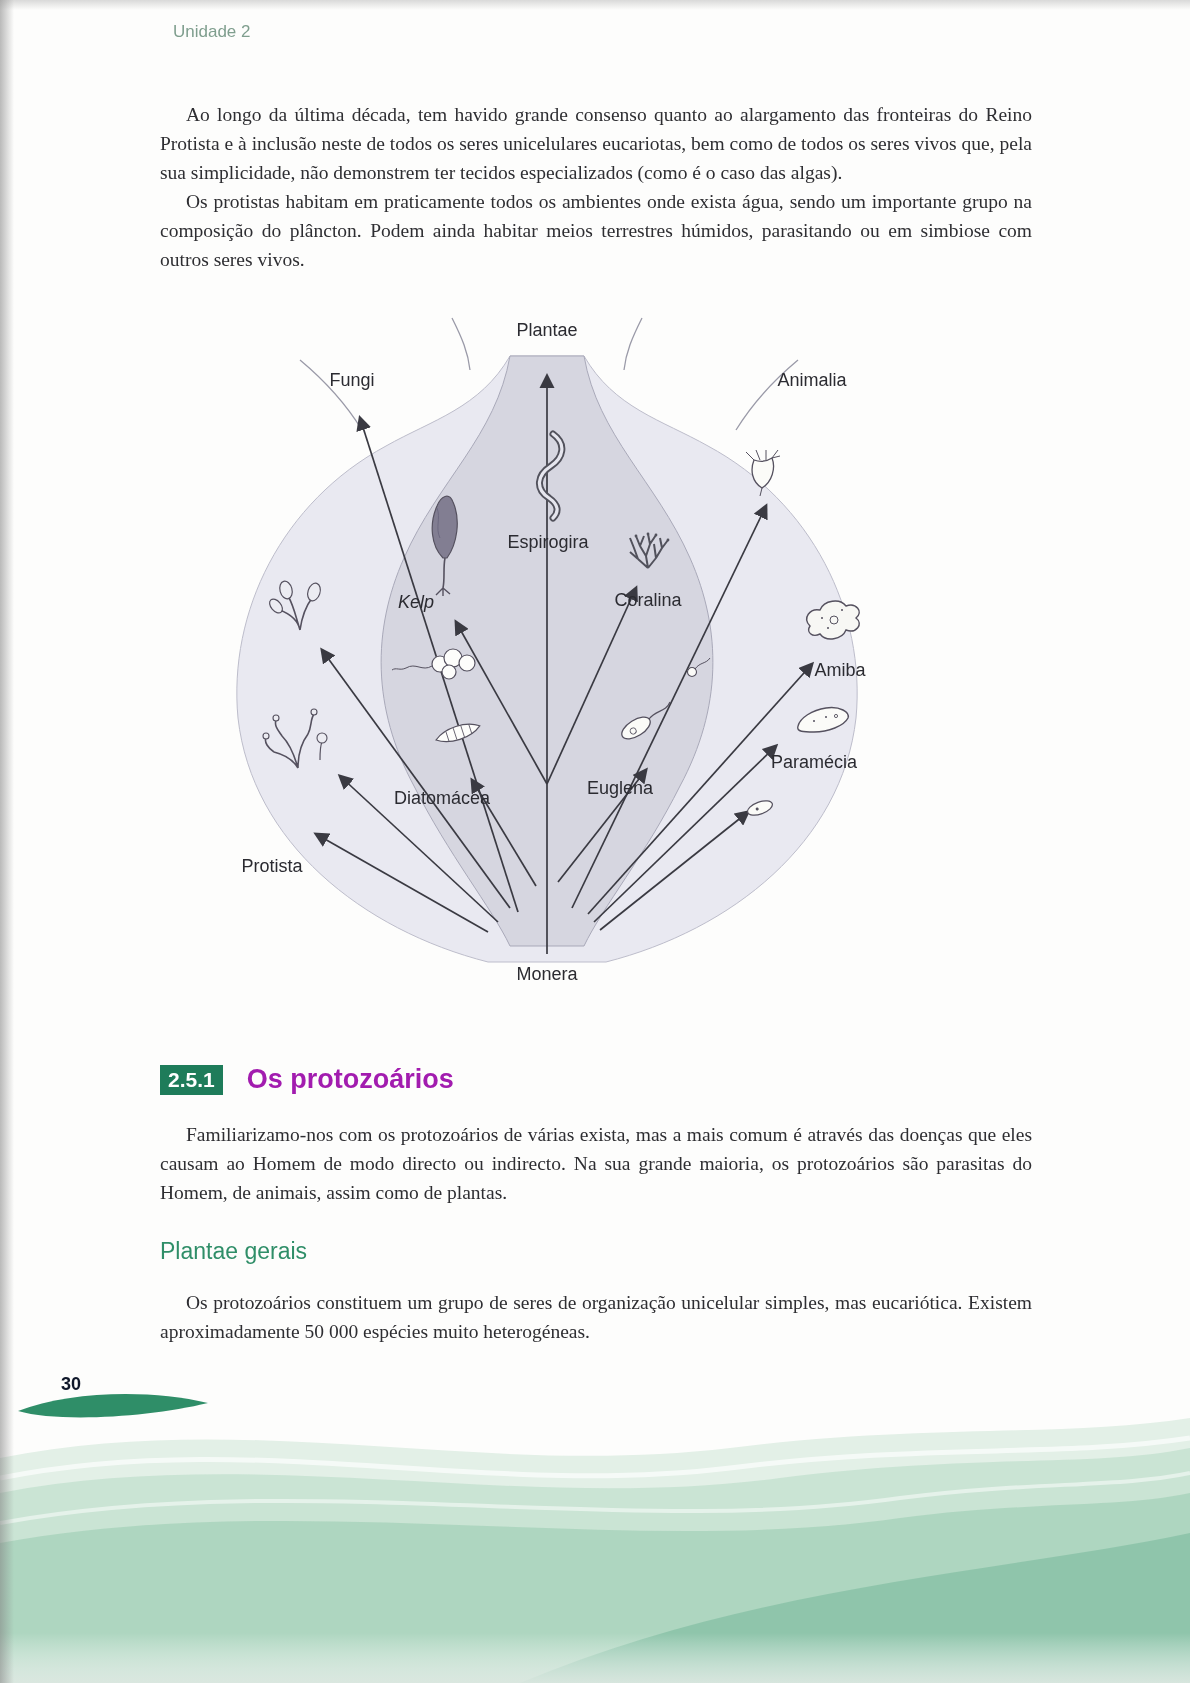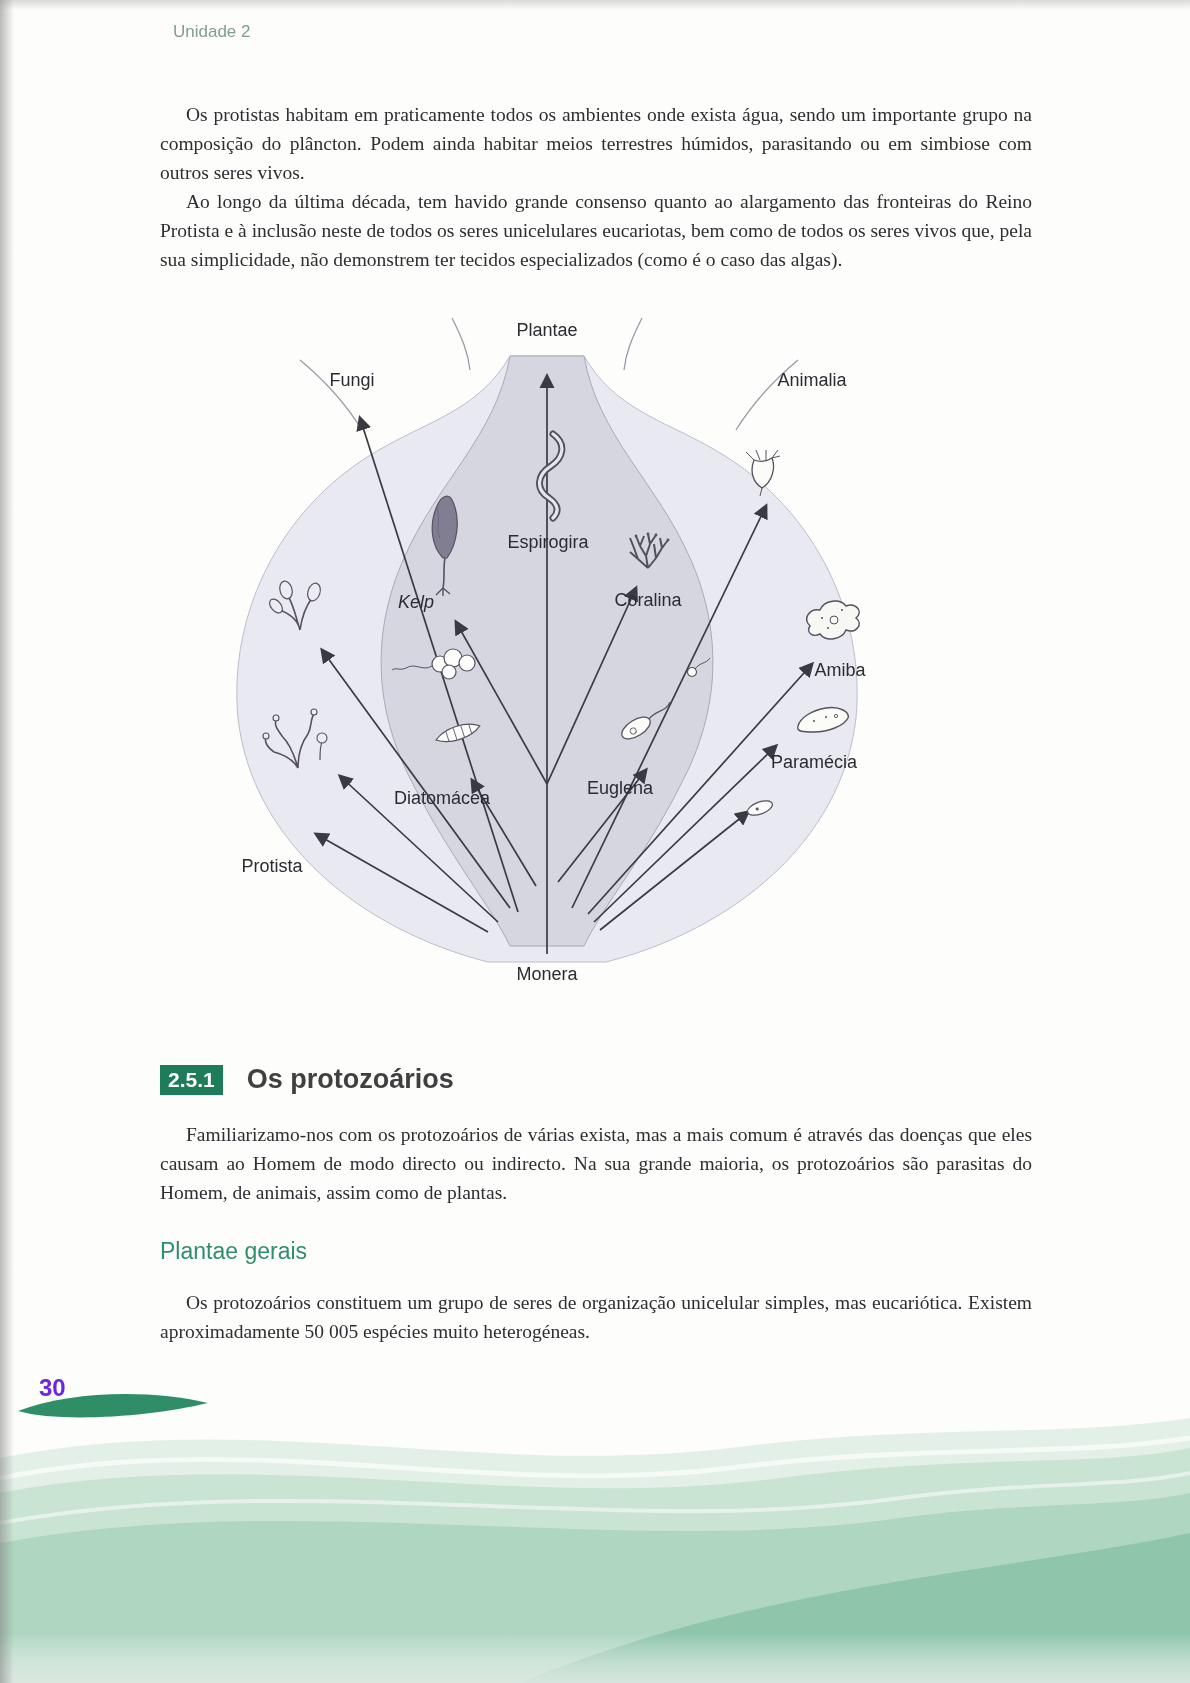--- a/index.html
+++ b/index.html
@@ -15,43 +15,43 @@
         text-align:justify;}
   .intro p{margin:0;text-indent:26px;}
   .figure{position:absolute;left:200px;top:316px;width:740px;height:672px;}
   .figure text{text-anchor:middle;font-family:"Liberation Sans",sans-serif;font-size:18px;fill:#2b2b31;}
   .figure text.it{font-style:italic;}
   .caption{position:absolute;left:156px;top:1006px;font-size:17px;color:#2e2e32;}
   .cap-marker{color:#909090;letter-spacing:2px;margin-right:7px;font-size:13px;vertical-align:2px;}
   .sec-head{position:absolute;left:160px;top:1064px;display:flex;align-items:center;gap:24px;
         font-family:"Liberation Sans",sans-serif;}
   .sec-num{background:#1e7c5a;color:#ffffff;font-weight:bold;font-size:21px;padding:4px 8px 5px;line-height:1;}
-  .sec-title{color:#404040;font-weight:bold;font-size:27px;}
+  .sec-title{color:#a21caf;font-weight:bold;font-size:27px;}
   .para{position:absolute;left:160px;width:872px;font-size:19.5px;line-height:29px;
         text-align:justify;text-indent:26px;margin:0;}
   .para-protozoarios{top:1120px;}
   .para-aspectos{top:1288px;}
   .sub-head{position:absolute;left:160px;top:1238px;font-family:"Liberation Sans",sans-serif;
         font-size:23px;color:#2f8e68;}
-  .page-num{position:absolute;left:39px;top:1374px;font-family:"Liberation Sans",sans-serif;
-        font-weight:bold;font-size:24px;color:#6d28d9;z-index:5;}
+  .page-num{position:absolute;left:61px;top:1374px;font-family:"Liberation Sans",sans-serif;
+        font-weight:bold;font-size:18px;color:#0f172a;z-index:5;}
   .footer{position:absolute;left:0;top:1383px;width:1190px;height:300px;}
 </style>
 </head>
 <body>
 
 <div class="page">
   <div class="edge-left"></div>
   <div class="edge-top"></div>
 
   <div class="unit">Unidade 2</div>
 
   <div class="intro">
+    <p>Ao longo da última década, tem havido grande consenso quanto ao alargamento das fronteiras do Reino Protista e à inclusão neste de todos os seres unicelulares eucariotas, bem como de todos os seres vivos que, pela sua simplicidade, não demonstrem ter tecidos especializados (como é o caso das algas).</p>
     <p>Os protistas habitam em praticamente todos os ambientes onde exista água, sendo um importante grupo na composição do plâncton. Podem ainda habitar meios terrestres húmidos, parasitando ou em simbiose com outros seres vivos.</p>
-    <p>Ao longo da última década, tem havido grande consenso quanto ao alargamento das fronteiras do Reino Protista e à inclusão neste de todos os seres unicelulares eucariotas, bem como de todos os seres vivos que, pela sua simplicidade, não demonstrem ter tecidos especializados (como é o caso das algas).</p>
   </div>
 
   <svg class="figure" viewBox="0 0 740 672">
     <defs>
       <marker id="ah" viewBox="0 0 10 10" markerWidth="9" markerHeight="9" refX="8" refY="5" orient="auto">
         <path d="M0,0 L10,5 L0,10 Z" fill="#3a3a42"></path>
       </marker>
     </defs>
 
     <g>
@@ -194,21 +194,21 @@
 
   <div class="sec-head">
     <span class="sec-num">2.5.1</span>
     <span class="sec-title">Os protozoários</span>
   </div>
 
   <p class="para para-protozoarios">Familiarizamo-nos com os protozoários de várias exista, mas a mais comum é através das doenças que eles causam ao Homem de modo directo ou indirecto. Na sua grande maioria, os protozoários são parasitas do Homem, de animais, assim como de plantas.</p>
 
   <div class="sub-head">Plantae gerais</div>
 
-  <p class="para para-aspectos">Os protozoários constituem um grupo de seres de organização unicelular simples, mas eucariótica. Existem aproximadamente 50 005 espécies muito heterogéneas.</p>
+  <p class="para para-aspectos">Os protozoários constituem um grupo de seres de organização unicelular simples, mas eucariótica. Existem aproximadamente 50 000 espécies muito heterogéneas.</p>
 
   <div class="page-num">30</div>
 
   <svg class="footer" viewBox="0 0 1190 300" preserveAspectRatio="none">
     <defs>
       <linearGradient id="gbottom" x1="0" y1="0" x2="0" y2="1">
         <stop offset="0" stop-color="#ffffff" stop-opacity="0"></stop>
         <stop offset="1" stop-color="#dfe9e3" stop-opacity="0.9"></stop>
       </linearGradient>
     </defs>

